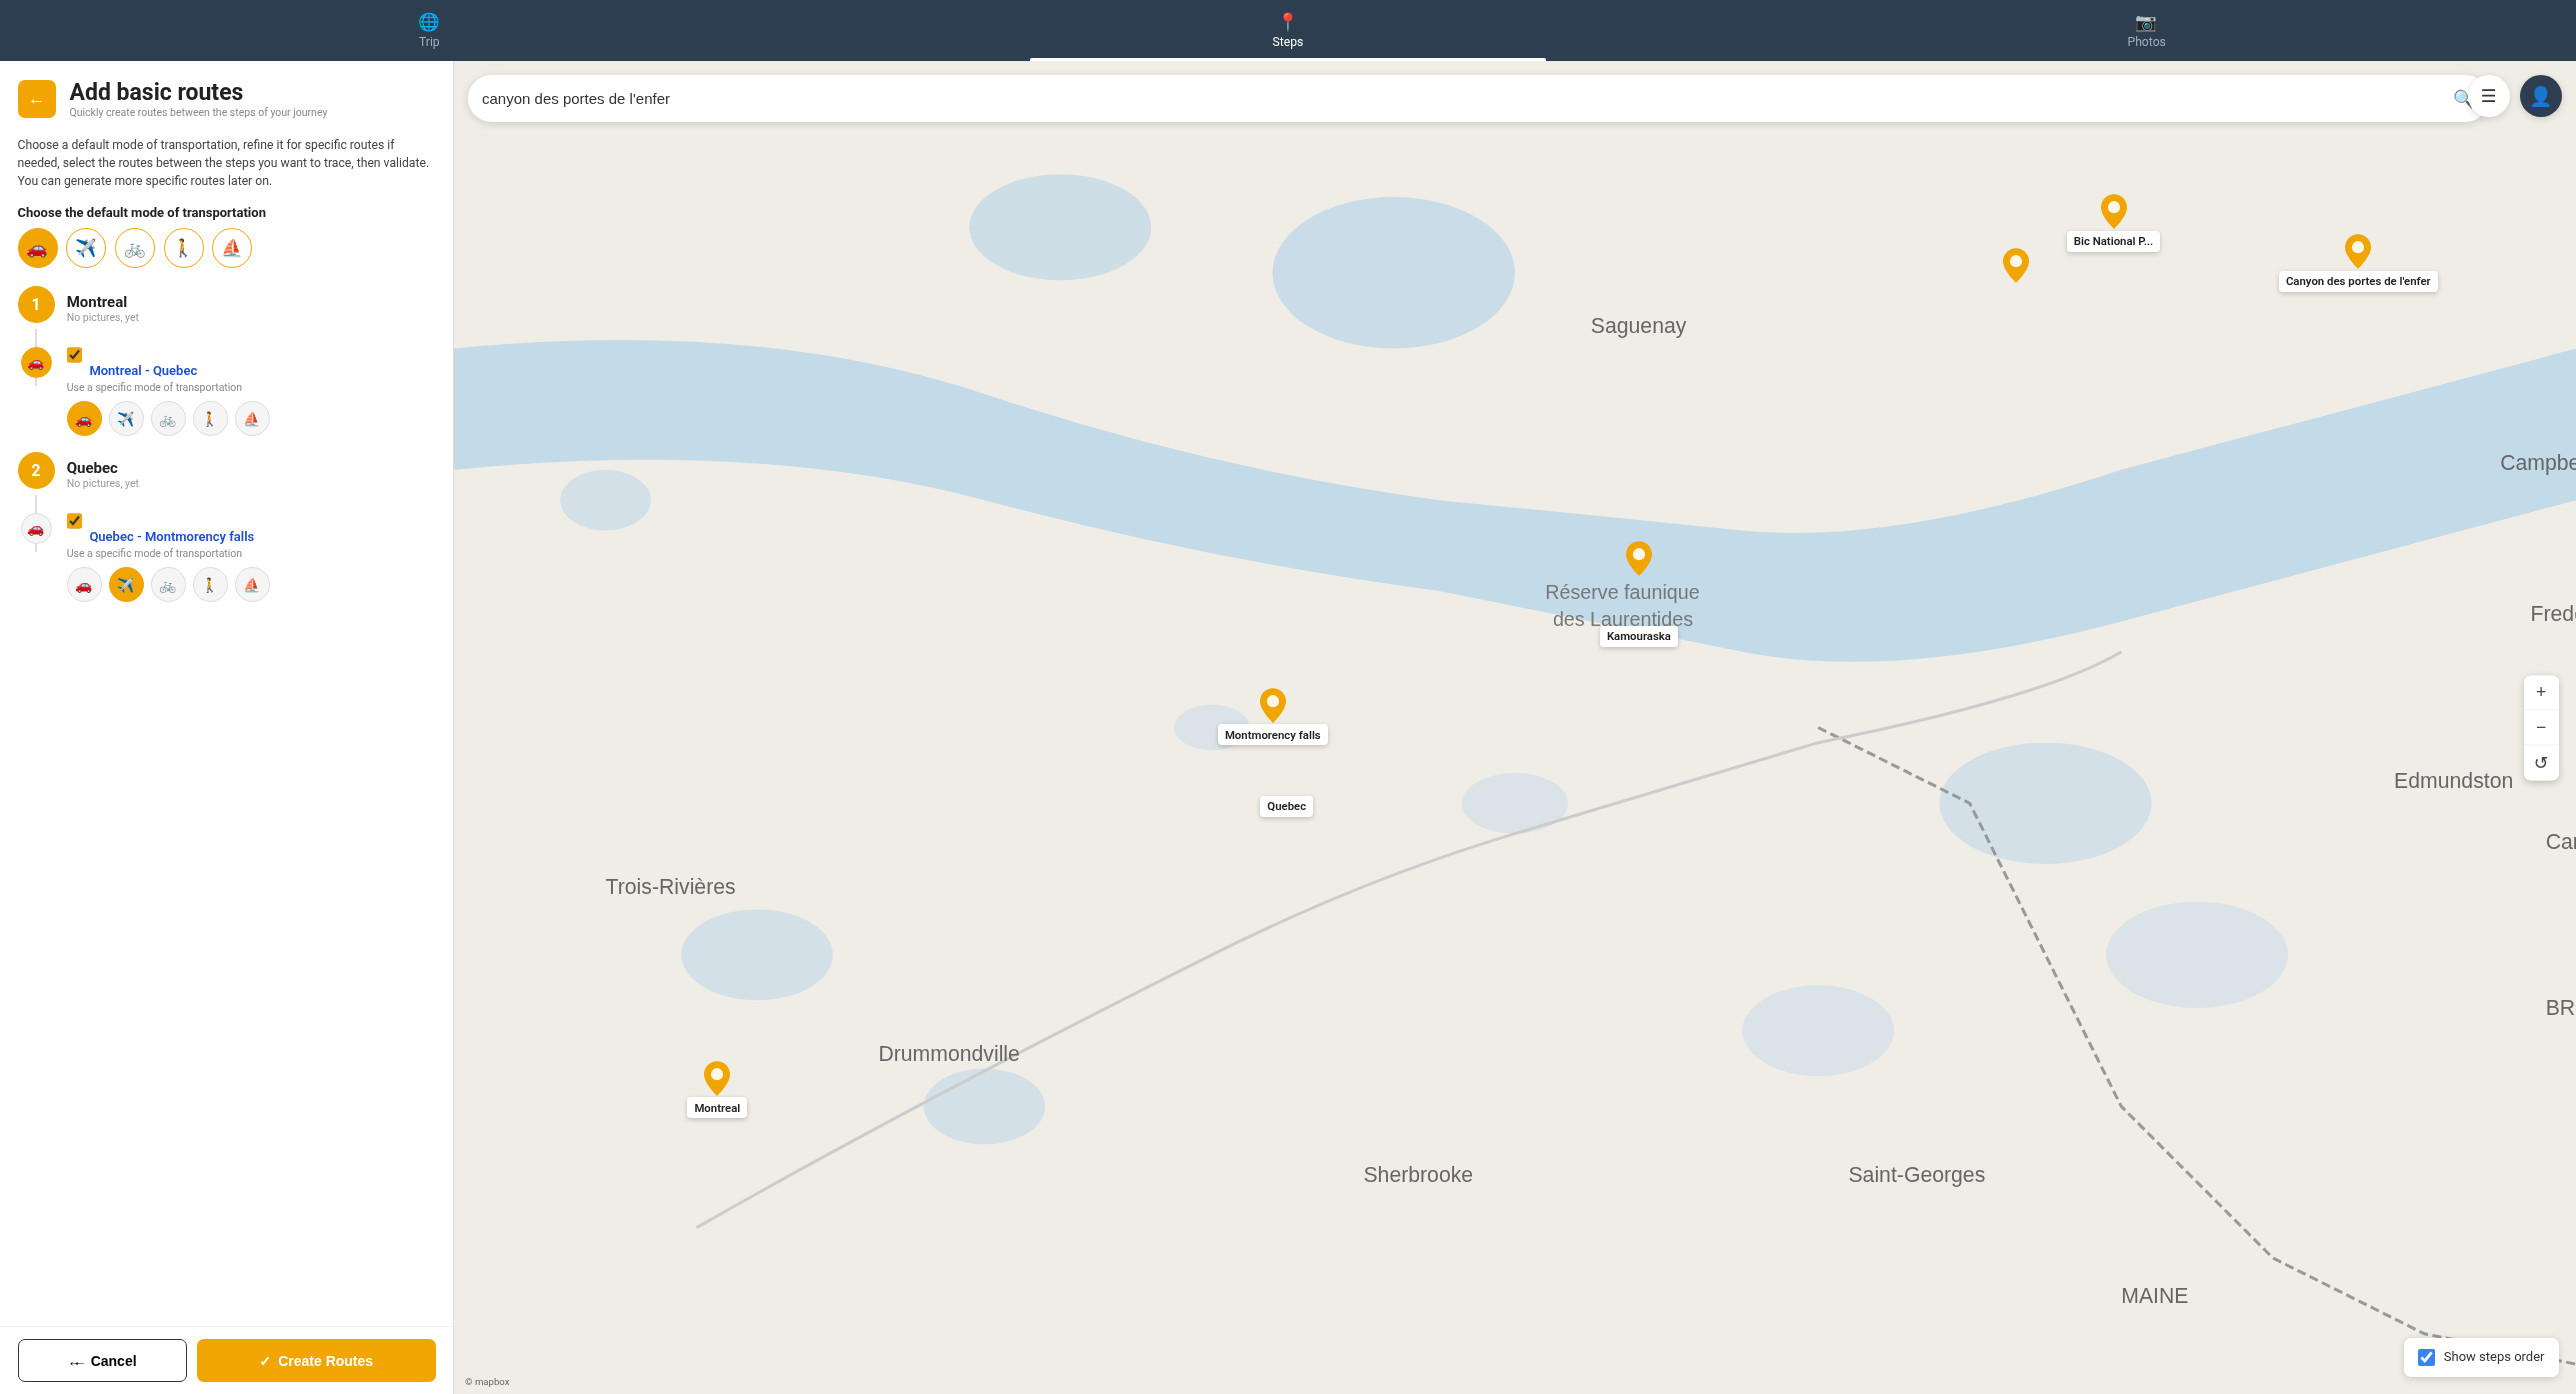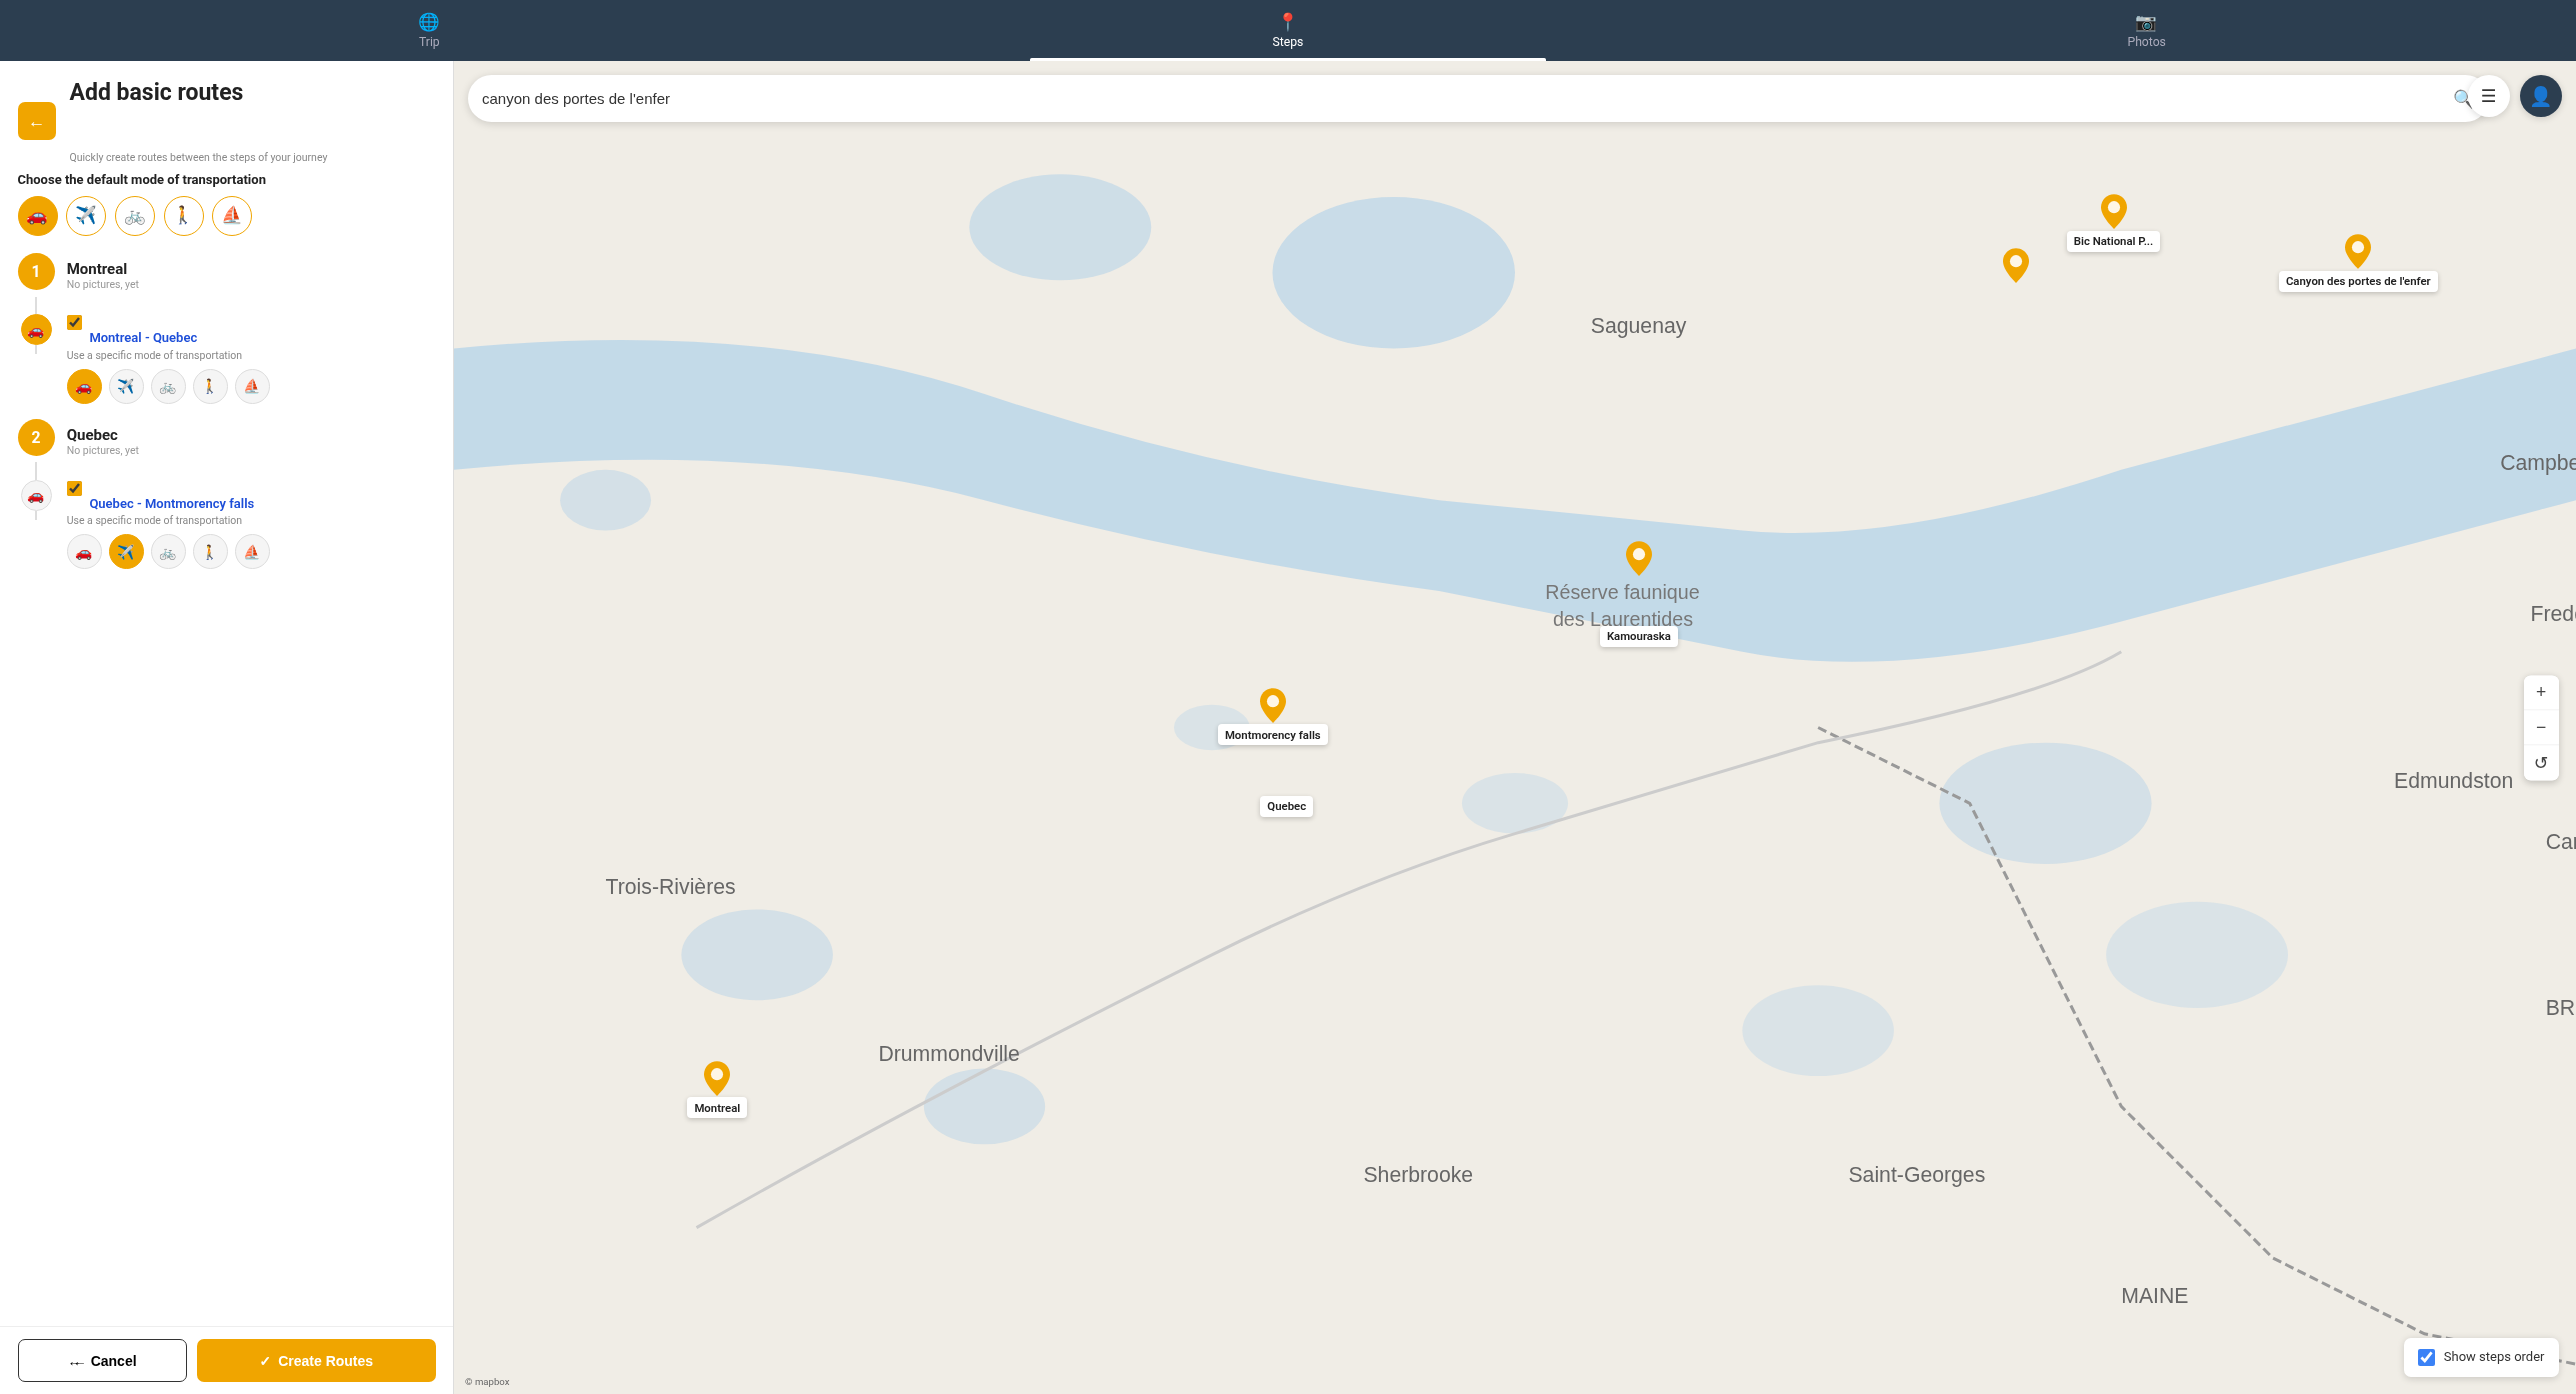--- a/index.html
+++ b/index.html
@@ -81,21 +81,20 @@
       flex-shrink: 0;
     }
     .header-text h2 {
       font-size: 23px;
       font-weight: 700;
       color: #222;
     }
     .header-text p {
       font-size: 10.5px;
       color: #888;
-      margin-top: 45px;
     }
 
     .panel-description {
       padding: 8.7px 17.5px 14px 17.5px;
       font-size: 12.2px;
       color: #444;
       line-height: 1.5;
     }
 
     .section-title {
@@ -474,20 +473,21 @@
   <div class="left-panel">
 
     <div class="panel-header">
       <button class="back-btn">←</button>
       <div class="header-text">
         <h2>Add basic routes</h2>
         <p>Quickly create routes between the steps of your journey</p>
       </div>
     </div>
 
+    <p class="panel-description">Choose a default mode of transportation, refine it for specific routes if needed, select the routes between the steps you want to trace, then validate. You can generate more specific routes later on.</p>
 
     <div class="section-title">Choose the default mode of transportation</div>
 
     <div class="transport-modes">
       <button class="mode-btn active">🚗</button>
       <button class="mode-btn">✈️</button>
       <button class="mode-btn">🚲</button>
       <button class="mode-btn">🚶</button>
       <button class="mode-btn">⛵</button>
     </div>

